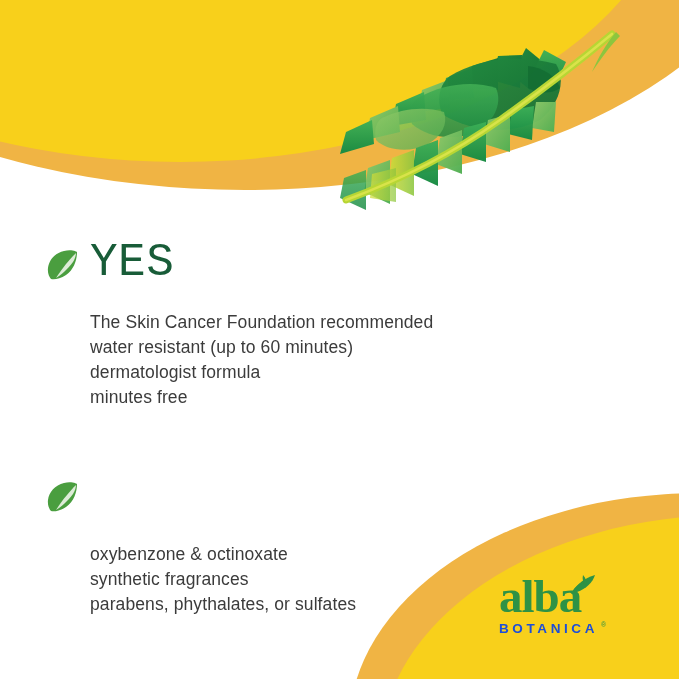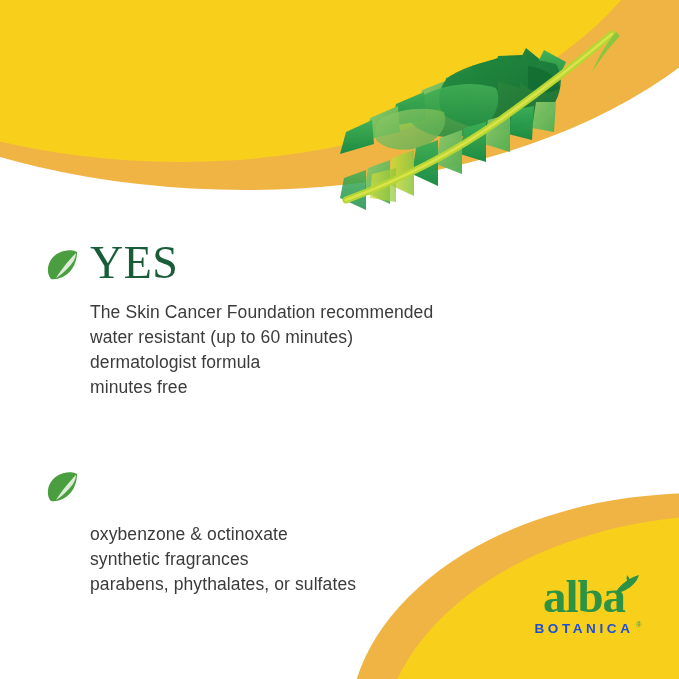--- a/index.html
+++ b/index.html
@@ -105,50 +105,50 @@
 
   .bullet-leaf {
     width:34px;
     height:34px;
     flex:0 0 34px;
     margin-right:10px;
     margin-top:4px;
   }
 
   .sec-title {
-    font-family:Liberation Serif, serif;
+    font-family:Liberation Mono, monospace;
     font-size:46px;
     font-weight:400;
     letter-spacing:0.5px;
     color:#185c38;
     line-height:1;
   }
 
   .sec-list {
     list-style:none;
     padding-left:90px;
-    margin-top:10px;
+    margin-top:20px;
   }
   .sec-list li {
     font-family:"Liberation Sans", sans-serif;
     font-size:17.5px;
     font-weight:400;
     color:#3b3b3b;
     line-height:25px;
     letter-spacing:0.1px;
     white-space:nowrap;
   }
 
   
   .brand-logo {
     position:absolute;
-    right:24px;
+    right:38px;
     bottom:42px;
     width:142px;
-    text-align:center;
+    text-align:left;
     pointer-events:none;
   }
   .brand-word-row {
     position:relative;
     display:inline-block;
   }
   .brand-word {
     font-family:"Liberation Serif", serif;
     font-size:47px;
     font-weight:700;

